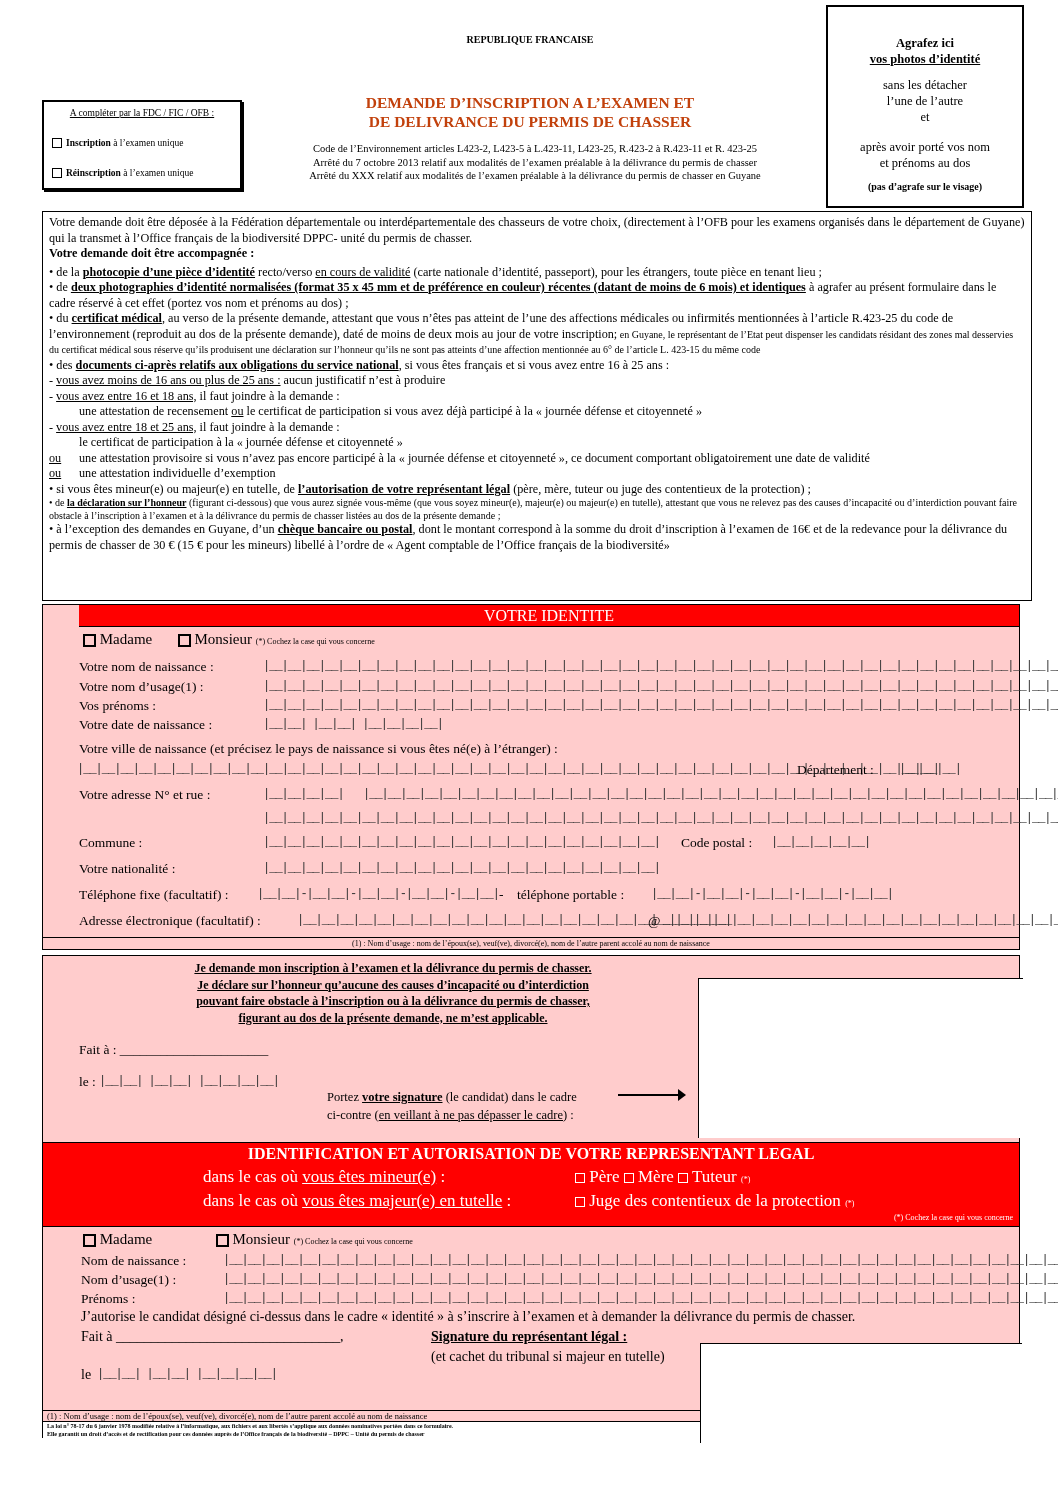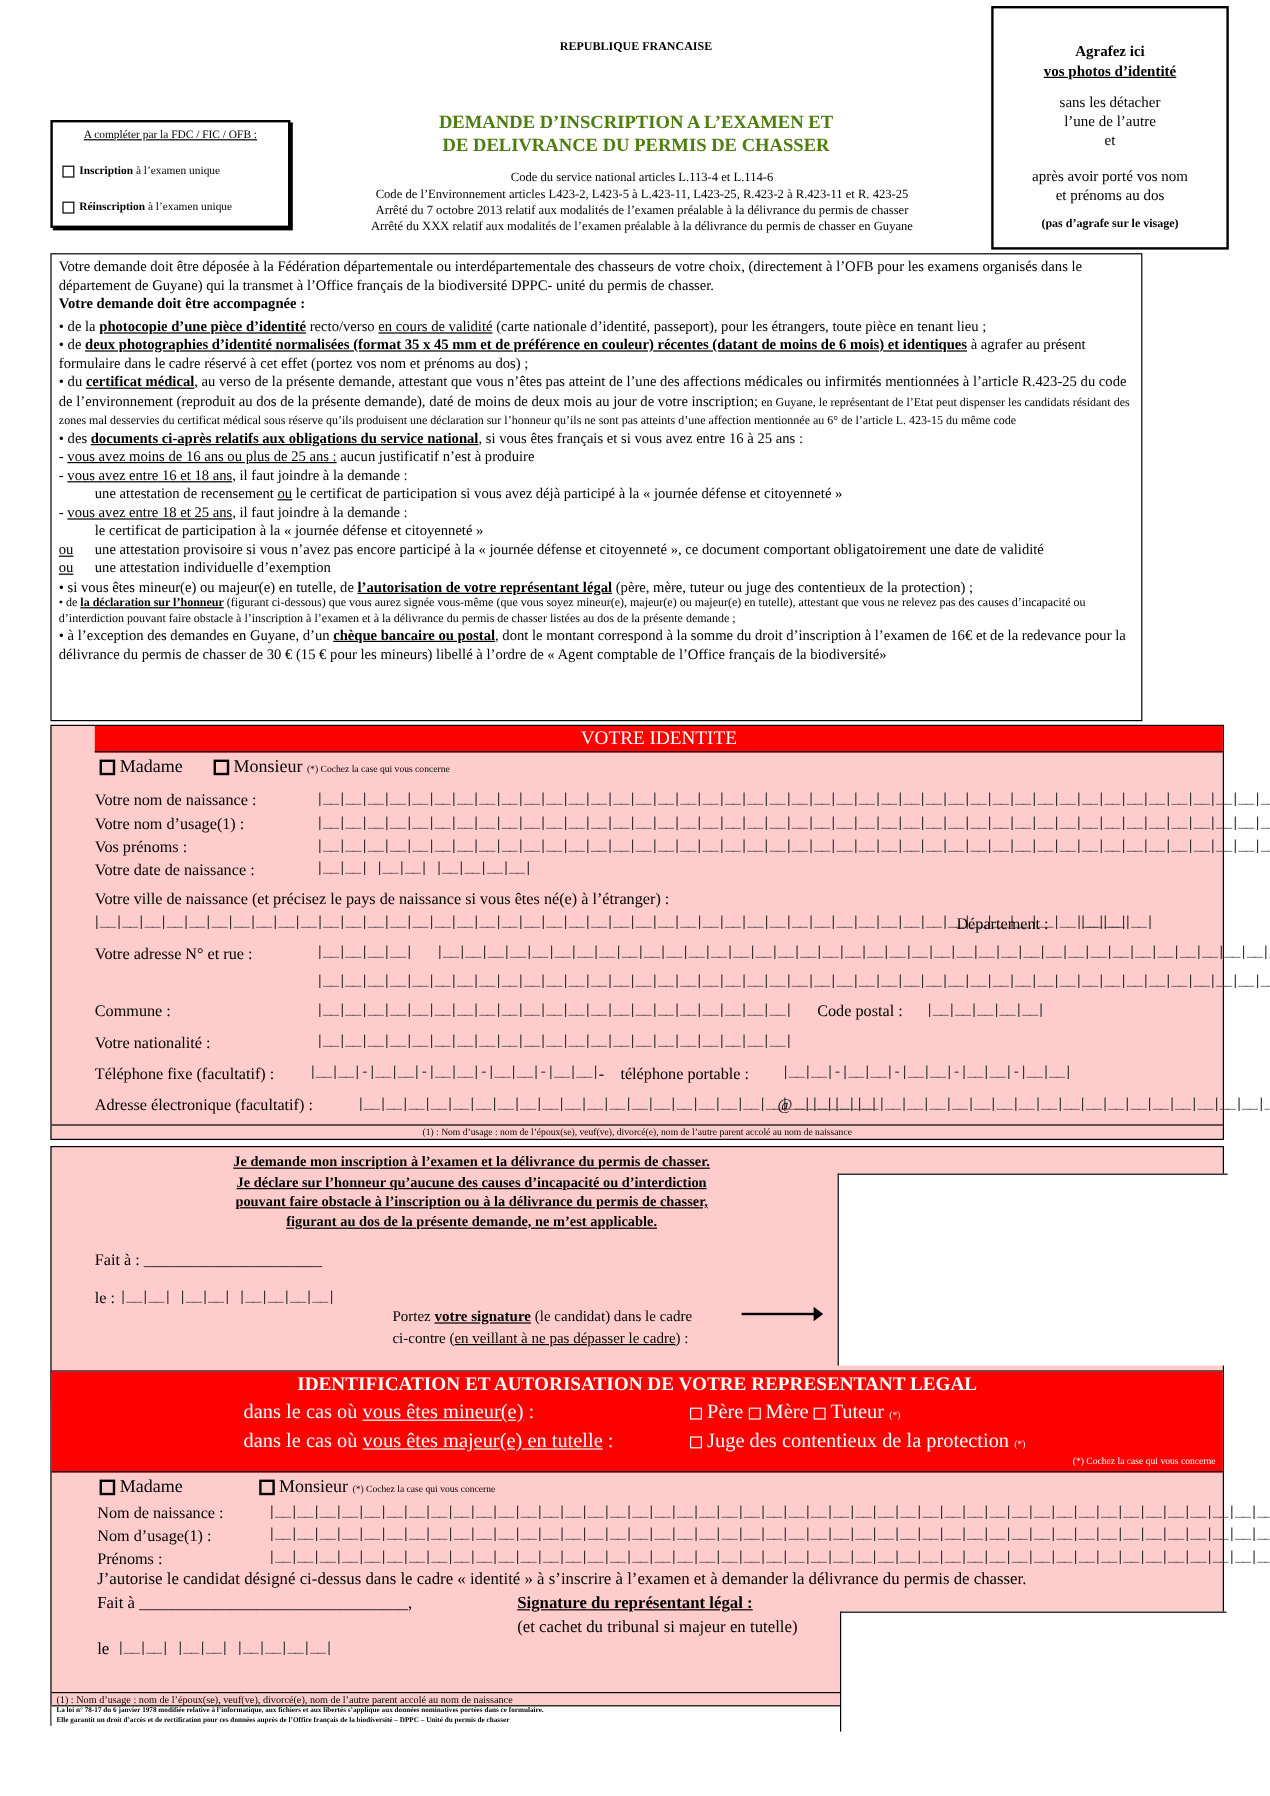--- a/index.html
+++ b/index.html
@@ -9,27 +9,27 @@
   .b { font-weight: bold; }
 
   #rep-title { left: 380px; top: 34px; width: 300px; font-size: 10px; font-weight: bold; text-align: center; }
   #fdc-box { left: 42px; top: 100px; width: 200px; height: 90px; border: 2px solid #000; box-shadow: 2px 2px 0 #000; font-size: 9.5px; padding: 6px 8px; }
   #fdc-box .hdr { text-align: center; text-decoration: underline; margin-bottom: 14px; }
   #fdc-box .opt { margin-top: 20px; display: flex; align-items: center; gap: 4px; }
   .cb { display: inline-block; width: 10px; height: 10px; border: 1.3px solid #000; background: transparent; vertical-align: middle; }
   .cb.lg { width: 13px; height: 13px; border-width: 2px; }
   .cb.wh { border-color: #fff; }
 
-  #main-title { left: 250px; top: 93px; width: 560px; text-align: center; color: #4d7c0f; font-weight: bold; font-size: 15.5px; line-height: 19px; }
+  #main-title { left: 250px; top: 93px; width: 560px; text-align: center; color: #c2410c; font-weight: bold; font-size: 15.5px; line-height: 19px; }
   #refs { left: 240px; top: 142px; width: 590px; text-align: center; font-size: 10.5px; line-height: 13.5px; }
 
   #photo-box { left: 826px; top: 5px; width: 198px; height: 203px; border: 2px solid #000; text-align: center; font-size: 12.5px; line-height: 16px; padding-top: 28px; }
   #photo-box .small { font-size: 10px; font-weight: bold; margin-top: 8px; }
 
-  #instructions { left: 42px; top: 211px; width: 910px; height: 390px; border: 1.5px solid #000; padding: 3px 6px; font-size: 12.2px; line-height: 15.5px; }
+  #instructions { left: 42px; top: 211px; width: 990px; height: 390px; border: 1.5px solid #000; padding: 3px 6px; font-size: 12.2px; line-height: 15.5px; }
   #instructions p { margin: 0; }
   #instructions .sm { font-size: 10px; line-height: 12.5px; }
   #instructions .ind { padding-left: 30px; }
   #instructions .ou { display: flex; }
   #instructions .ou .k { width: 30px; text-decoration: underline; }
 
   .redbar { background: #ff0000; color: #fff; text-align: center; }
   .pink { background: #ffcccc; }
 
   #id-section { left: 42px; top: 604px; width: 978px; height: 346px; border: 1.5px solid #000; }
@@ -70,21 +70,20 @@
     <span><b>Réinscription</b><span> à l’examen unique</span></span>
   </div>
 </div>
 
 <div id="main-title" class="abs">
   <div>DEMANDE D’INSCRIPTION A L’EXAMEN ET</div>
   <div>DE DELIVRANCE DU PERMIS DE CHASSER</div>
 </div>
 
 <div id="refs" class="abs">
-  <div>Code du service national articles L.113-4 et L.114-6</div>
   <div>Code de l’Environnement articles L423-2, L423-5 à L.423-11, L423-25, R.423-2 à R.423-11 et R. 423-25</div>
   <div>Arrêté du 7 octobre 2013 relatif aux modalités de l’examen préalable à la délivrance du permis de chasser</div>
   <div>Arrêté du XXX relatif aux modalités de l’examen préalable à la délivrance du permis de chasser en Guyane</div>
 </div>
 
 <div id="photo-box" class="abs">
   <div class="b">Agrafez ici</div>
   <div class="b u">vos photos d’identité</div>
   <div style="margin-top:10px">sans les détacher</div>
   <div>l’une de l’autre</div>

